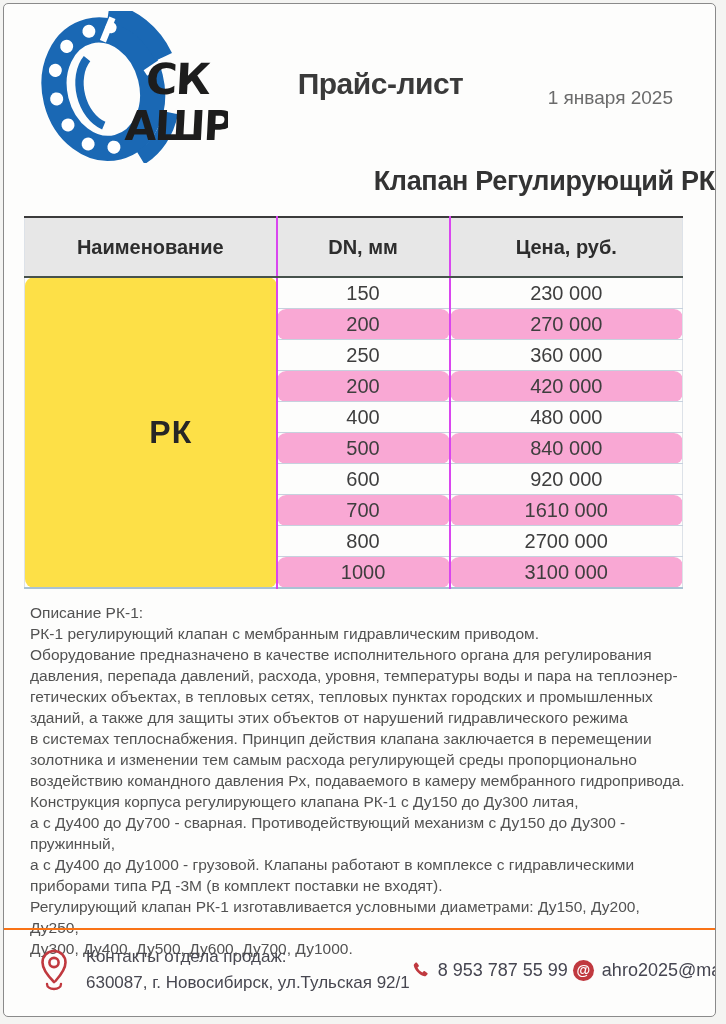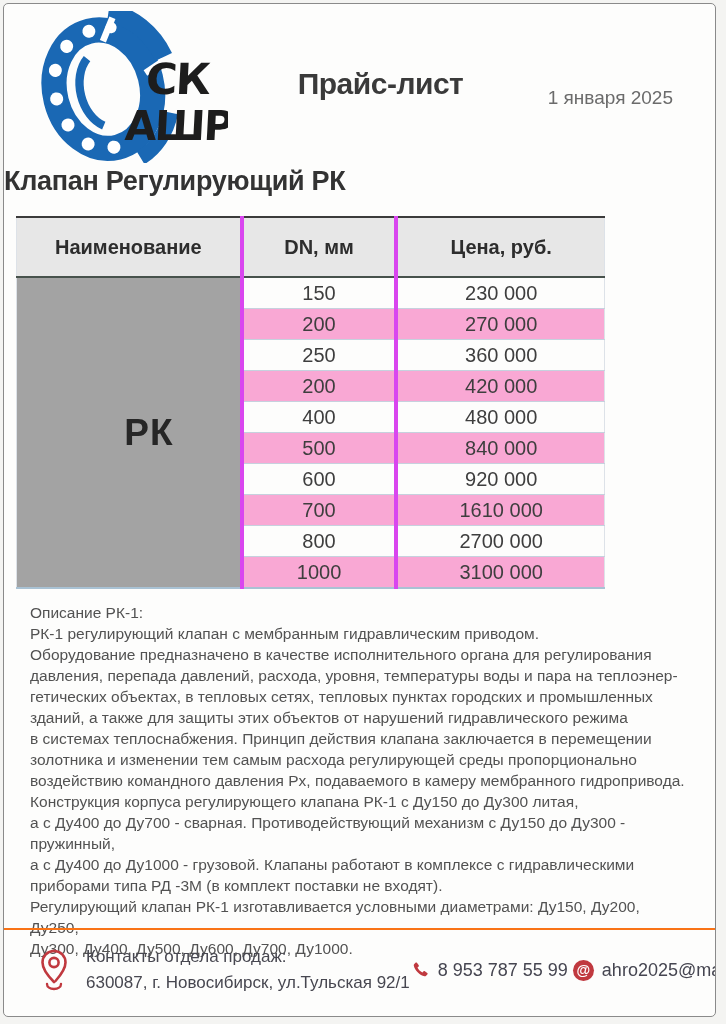--- a/index.html
+++ b/index.html
@@ -7,33 +7,33 @@
   .page{position:absolute;top:3px;left:3px;width:711px;height:1012px;background:#fdfdfc;
     border:1px solid #8a8a8a;border-radius:5px;overflow:hidden;}
 
   
   .header{display:grid;grid-template-columns:215px 1fr 175px;align-items:center;height:160px;padding:0 26px 0 28px;}
   .logo{width:196px;height:152px;margin-top:6px;}
   .doc-title{font-size:30px;font-weight:700;color:#3a3a3a;text-align:center;letter-spacing:-.5px;}
   .doc-date{font-size:19px;color:#6b6b6b;text-align:right;padding-right:16px;white-space:nowrap;margin-top:28px;}
 
   
-  .product-title{text-align:left;font-size:27px;font-weight:700;color:#333;letter-spacing:-.3px;height:38px;margin-top:2px;}
-
-  
-  table.price{border-collapse:collapse;margin:12px 26px 0 12px;width:589px;table-layout:fixed;
+  .product-title{text-align:right;font-size:27px;font-weight:700;color:#333;letter-spacing:-.3px;height:38px;margin-top:2px;}
+
+  
+  table.price{border-collapse:collapse;margin:12px 26px 0 20px;width:659px;table-layout:fixed;
     border-top:2px solid #3b3b3b;border-bottom:2px solid #a9c2d4;border-left:1px solid #dde2e8;border-right:1px solid #dde2e8;}
   col.c-name{width:38.3%}col.c-dn{width:26.3%}col.c-price{width:35.4%}
   th{height:56px;background:#e7e7e7;font-size:20px;font-weight:700;color:#2d2d2d;
     border-bottom:2px solid #47524c;}
-  th+th,td.v{border-left:4px solid #d946ef;}
-  td{height:30px;font-size:20px;color:#3e3e3e;text-align:center;vertical-align:middle;padding:0;}
+  th+th,td.v{border-left:2px solid #d946ef;}
+  td{height:30px;font-size:20px;color:#3e3e3e;text-align:center;vertical-align:middle;padding:0;border-radius:9px;}
   tr.even td.v{background:#f9a8d4;}
   tr+tr td.v{border-top:1px solid #c6d1de;}
-  td.name-cell{background:#a3a3a3;font-size:37px;font-weight:700;color:#262626;letter-spacing:1px;padding-left:41px;}
+  td.name-cell{background:#fde047;font-size:32px;font-weight:700;color:#262626;letter-spacing:1px;padding-left:41px;}
 
   
   .description{margin:13px 24px 0 26px;font-size:15.5px;line-height:21px;color:#525252;white-space:pre-line;}
 
   
   .footer{position:absolute;left:0;right:0;bottom:0;height:88px;border-top:2px solid #f97316;
     display:flex;align-items:center;padding:0 18px 6px 34px;box-sizing:border-box;}
   .contact-left{display:flex;align-items:center;gap:16px;flex:1;}
   .pin{width:32px;height:44px;flex:0 0 auto;}
   .addr-lines{font-size:17px;color:#474750;line-height:26px;white-space:nowrap;}

